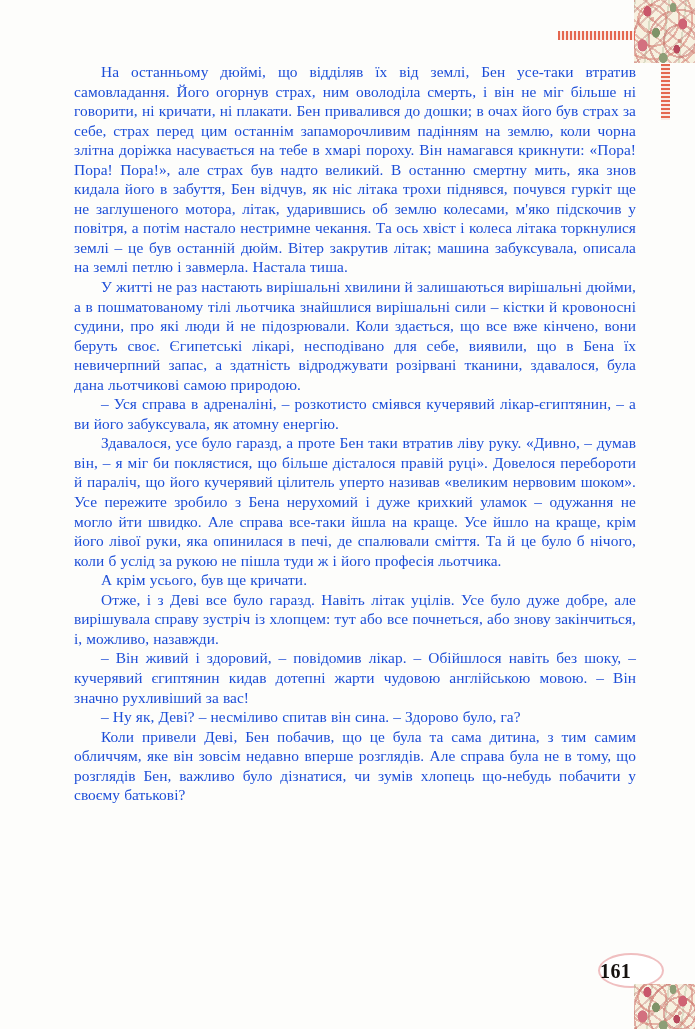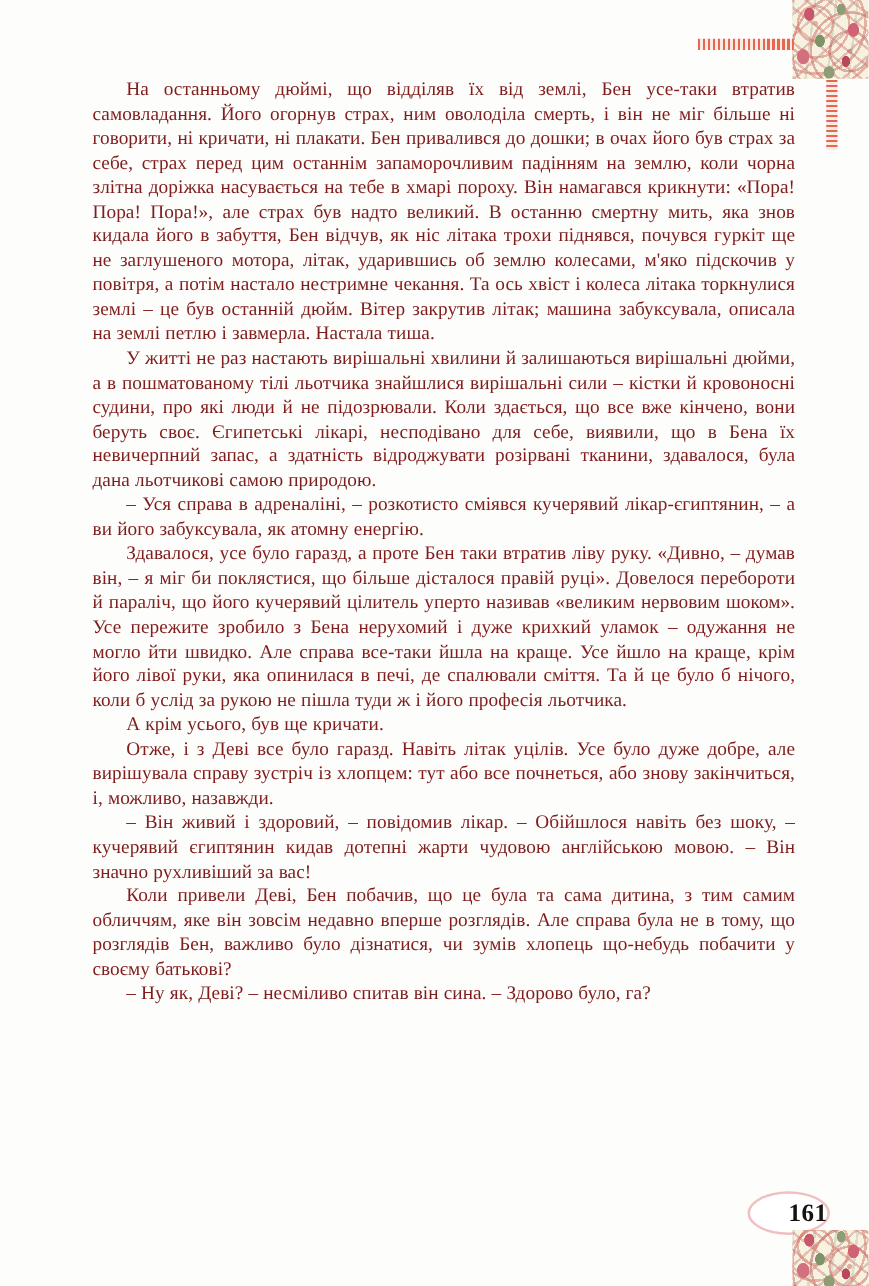--- a/index.html
+++ b/index.html
@@ -83,40 +83,40 @@
     left: 74px;
     top: 62px;
     width: 562px;
   }
   .para {
     margin: 0;
     text-indent: 27px;
     text-align: justify;
     font-size: 15.4px;
     line-height: 19.55px;
-    color: #7f1d1d;
+    color: #1d4ed8;
     letter-spacing: 0.05px;
     word-spacing: 0.2px;
     -webkit-font-smoothing: antialiased;
     hyphens: manual;
   }
 
   
   #page-number-badge {
     position: absolute;
     left: 598px;
     top: 953px;
     width: 62px;
     height: 31px;
     border: 2px solid #f0bfc0;
     border-radius: 50%;
     background: #ffffff;
     display: flex;
     align-items: center;
-    justify-content: flex-end;
+    justify-content: flex-start;
   }
   #page-number {
     font-size: 20px;
     font-weight: bold;
     color: #16120f;
     letter-spacing: 0.4px;
     line-height: 1;
   }
 </style>
 </head>
@@ -131,22 +131,22 @@
   <div id="rule-top-vertical" class="dash-rule-v"></div>
 
   <div id="article">
       <p class="para">На останньому дюймі, що відділяв їх від землі, Бен усе-таки втратив самовладання. Його огорнув страх, ним оволоділа смерть, і він не міг більше ні говорити, ні кричати, ні плакати. Бен привалився до дошки; в очах його був страх за себе, страх перед цим останнім запаморочливим падінням на землю, коли чорна злітна доріжка насувається на тебе в хмарі пороху. Він намагався крикнути: «Пора! Пора! Пора!», але страх був надто великий. В останню смертну мить, яка знов кидала його в забуття, Бен відчув, як ніс літака трохи піднявся, почувся гуркіт ще не заглушеного мотора, літак, ударившись об землю колесами, м'яко підскочив у повітря, а потім настало нестримне чекання. Та ось хвіст і колеса літака торкнулися землі – це був останній дюйм. Вітер закрутив літак; машина забуксувала, описала на землі петлю і завмерла. Настала тиша.</p>
       <p class="para">У житті не раз настають вирішальні хвилини й залишаються вирішальні дюйми, а в пошматованому тілі льотчика знайшлися вирішальні сили – кістки й кровоносні судини, про які люди й не підозрювали. Коли здається, що все вже кінчено, вони беруть своє. Єгипетські лікарі, несподівано для себе, виявили, що в Бена їх невичерпний запас, а здатність відроджувати розірвані тканини, здавалося, була дана льотчикові самою природою.</p>
       <p class="para">– Уся справа в адреналіні, – розкотисто сміявся кучерявий лікар-єгиптянин, – а ви його забуксувала, як атомну енергію.</p>
       <p class="para">Здавалося, усе було гаразд, а проте Бен таки втратив ліву руку. «Дивно, – думав він, – я міг би поклястися, що більше дісталося правій руці». Довелося перебороти й параліч, що його кучерявий цілитель уперто називав «великим нервовим шоком». Усе пережите зробило з Бена нерухомий і дуже крихкий уламок – одужання не могло йти швидко. Але справа все-таки йшла на краще. Усе йшло на краще, крім його лівої руки, яка опинилася в печі, де спалювали сміття. Та й це було б нічого, коли б услід за рукою не пішла туди ж і його професія льотчика.</p>
       <p class="para">А крім усього, був ще кричати.</p>
       <p class="para">Отже, і з Деві все було гаразд. Навіть літак уцілів. Усе було дуже добре, але вирішувала справу зустріч із хлопцем: тут або все почнеться, або знову закінчиться, і, можливо, назавжди.</p>
       <p class="para">– Він живий і здоровий, – повідомив лікар. – Обійшлося навіть без шоку, – кучерявий єгиптянин кидав дотепні жарти чудовою англійською мовою. – Він значно рухливіший за вас!</p>
+      <p class="para">– Ну як, Деві? – несміливо спитав він сина. – Здорово було, га?</p>
       <p class="para">Коли привели Деві, Бен побачив, що це була та сама дитина, з тим самим обличчям, яке він зовсім недавно вперше розглядів. Але справа була не в тому, що розглядів Бен, важливо було дізнатися, чи зумів хлопець що-небудь побачити у своєму батькові?</p>
-      <p class="para">– Ну як, Деві? – несміливо спитав він сина. – Здорово було, га?</p>
     </div>
 
   <div id="page-number-badge">
     <span id="page-number">161</span>
   </div>
 
   <div id="ornament-bottom-right" class="ornament"></div>
 
 </div>
 

